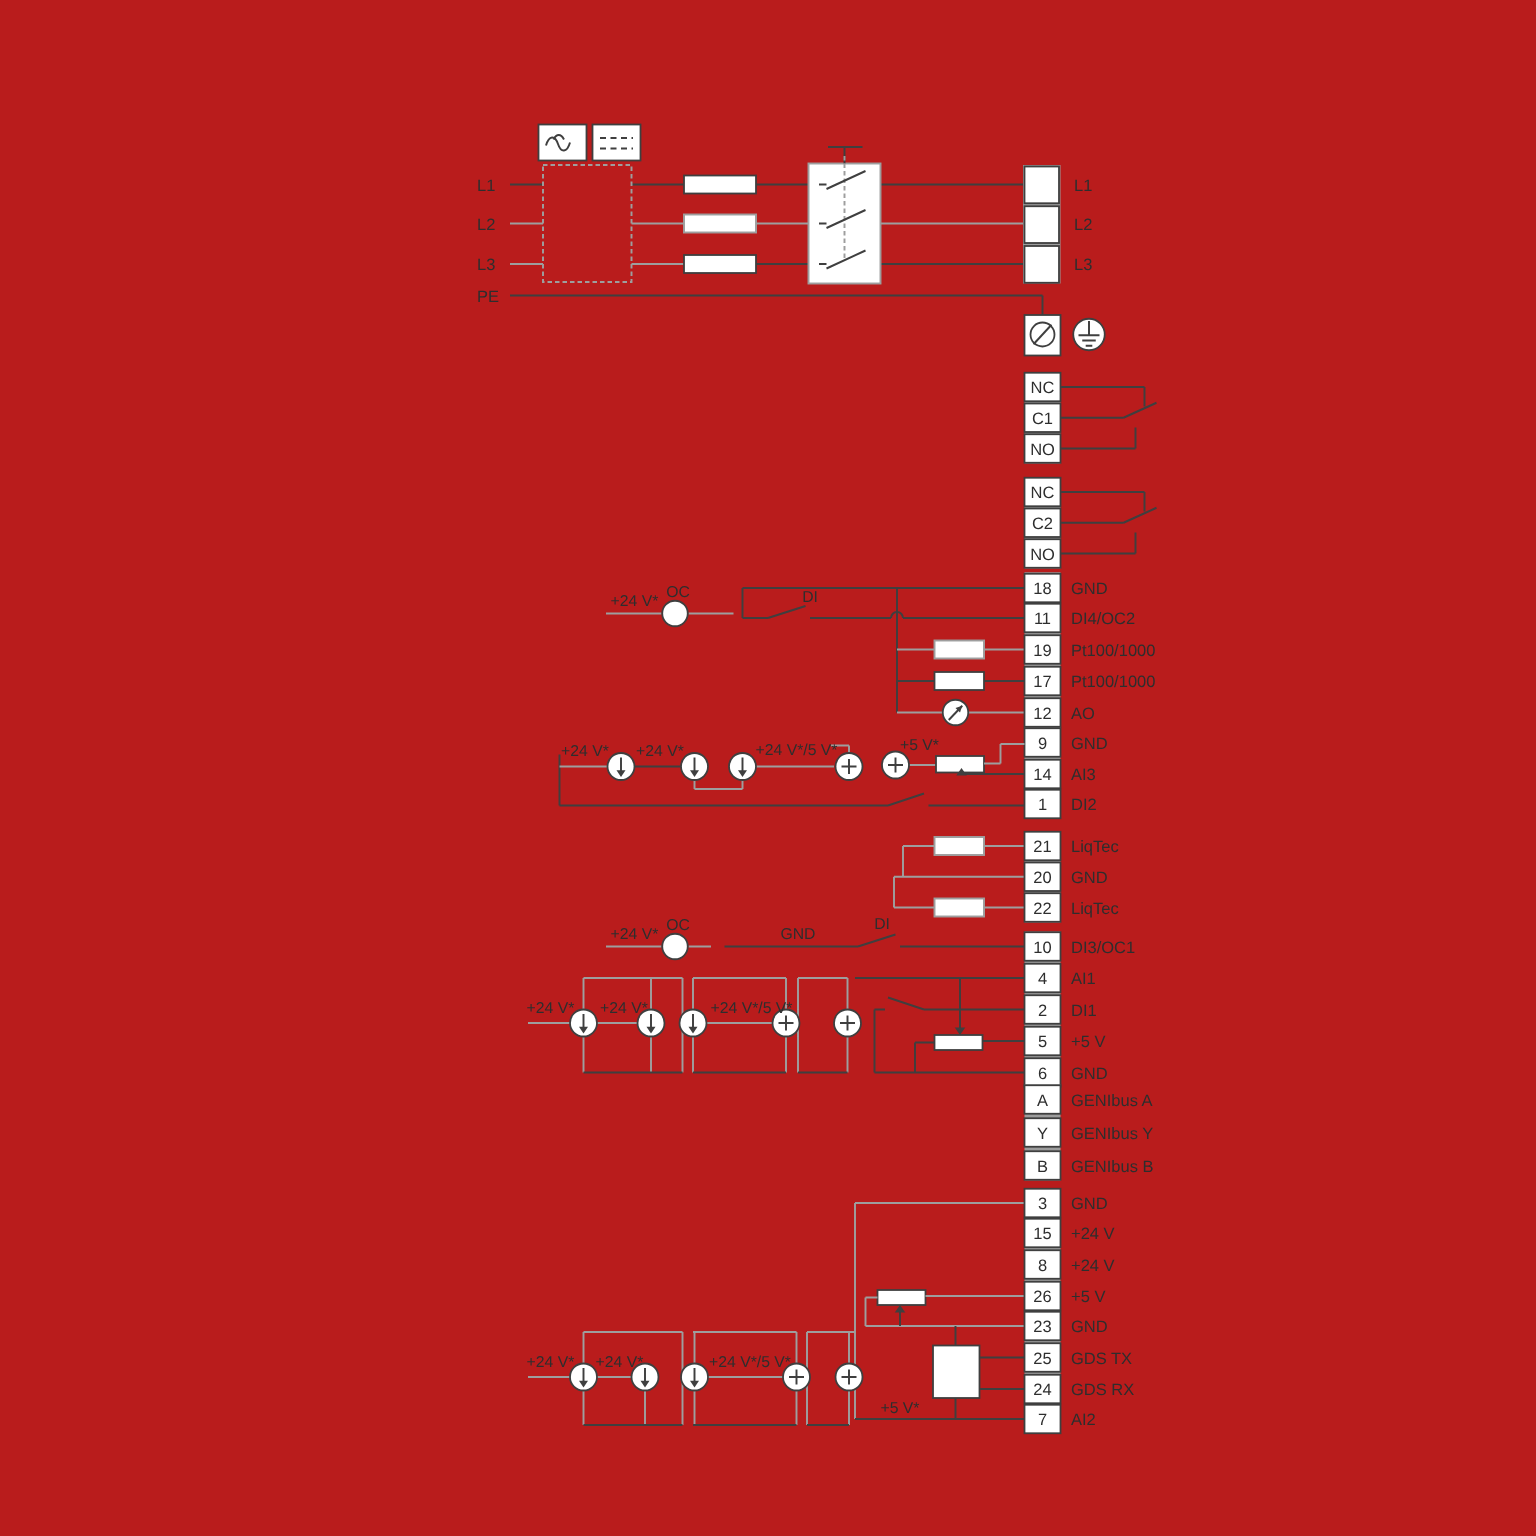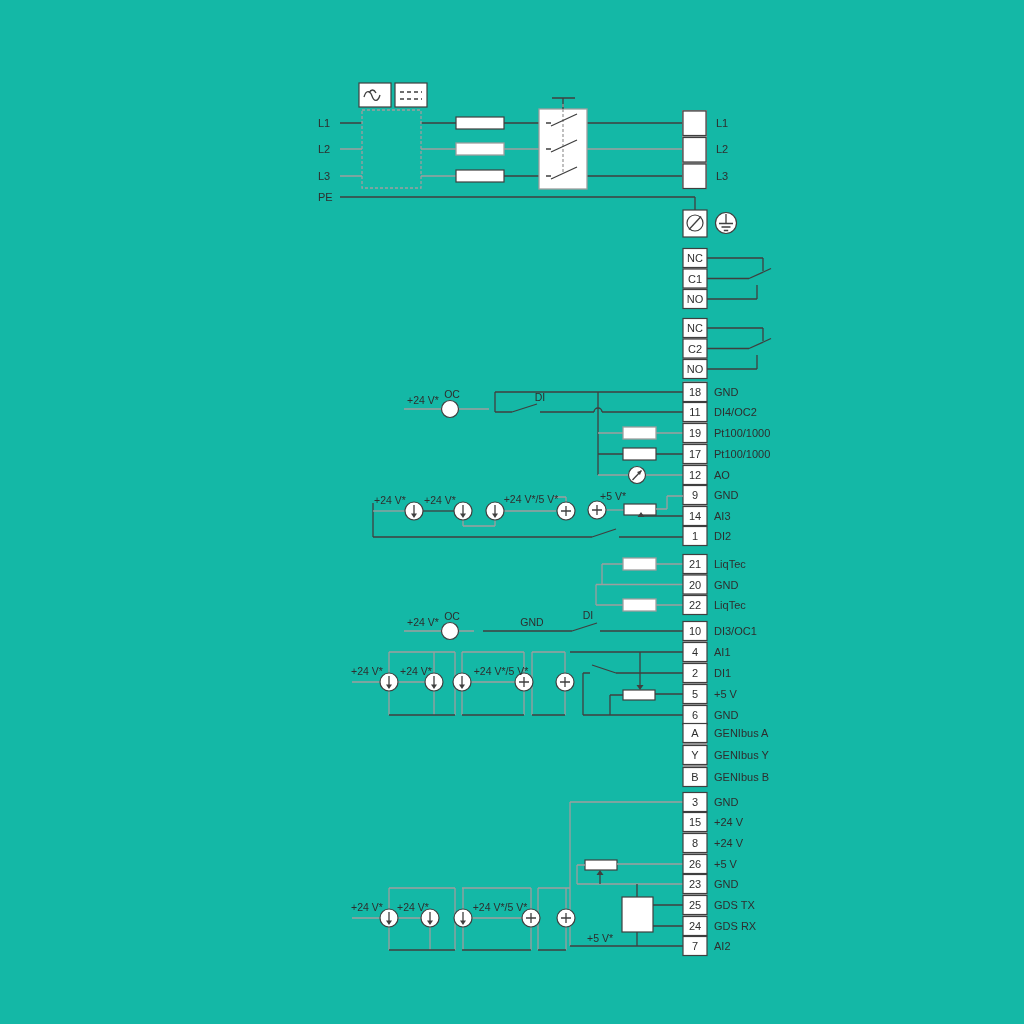--- a/index.html
+++ b/index.html
@@ -1,16 +1,16 @@
 <!DOCTYPE html>
 <html><head>
 <meta charset="utf-8">
 <style>
   html,body{margin:0;padding:0;background:#fff;}
-  .canvas{position:relative;width:1024px;height:1024px;background:#14b8a6;overflow:hidden;}
+  .canvas{position:relative;width:1024px;height:1024px;background:#b91c1c;overflow:hidden;}
   svg text{font-family:"Liberation Sans","DejaVu Sans",sans-serif;fill:#2e2e2e;}
   .t11{font-size:11px;}
   .t10{font-size:10.5px;}
   .wd{stroke:#3f3f3f;stroke-width:1.3;fill:none;}
   .wl{stroke:#9e9e9e;stroke-width:1.3;fill:none;}
   .bx{fill:#ffffff;stroke:#3f3f3f;stroke-width:1.2;}
   .bxl{fill:#ffffff;stroke:#9e9e9e;stroke-width:1.3;}
   .bg{fill:#9c9c9c;}
   .sym{fill:#ffffff;stroke:#3f3f3f;stroke-width:1.2;}
   .blk{fill:#3f3f3f;stroke:none;}

